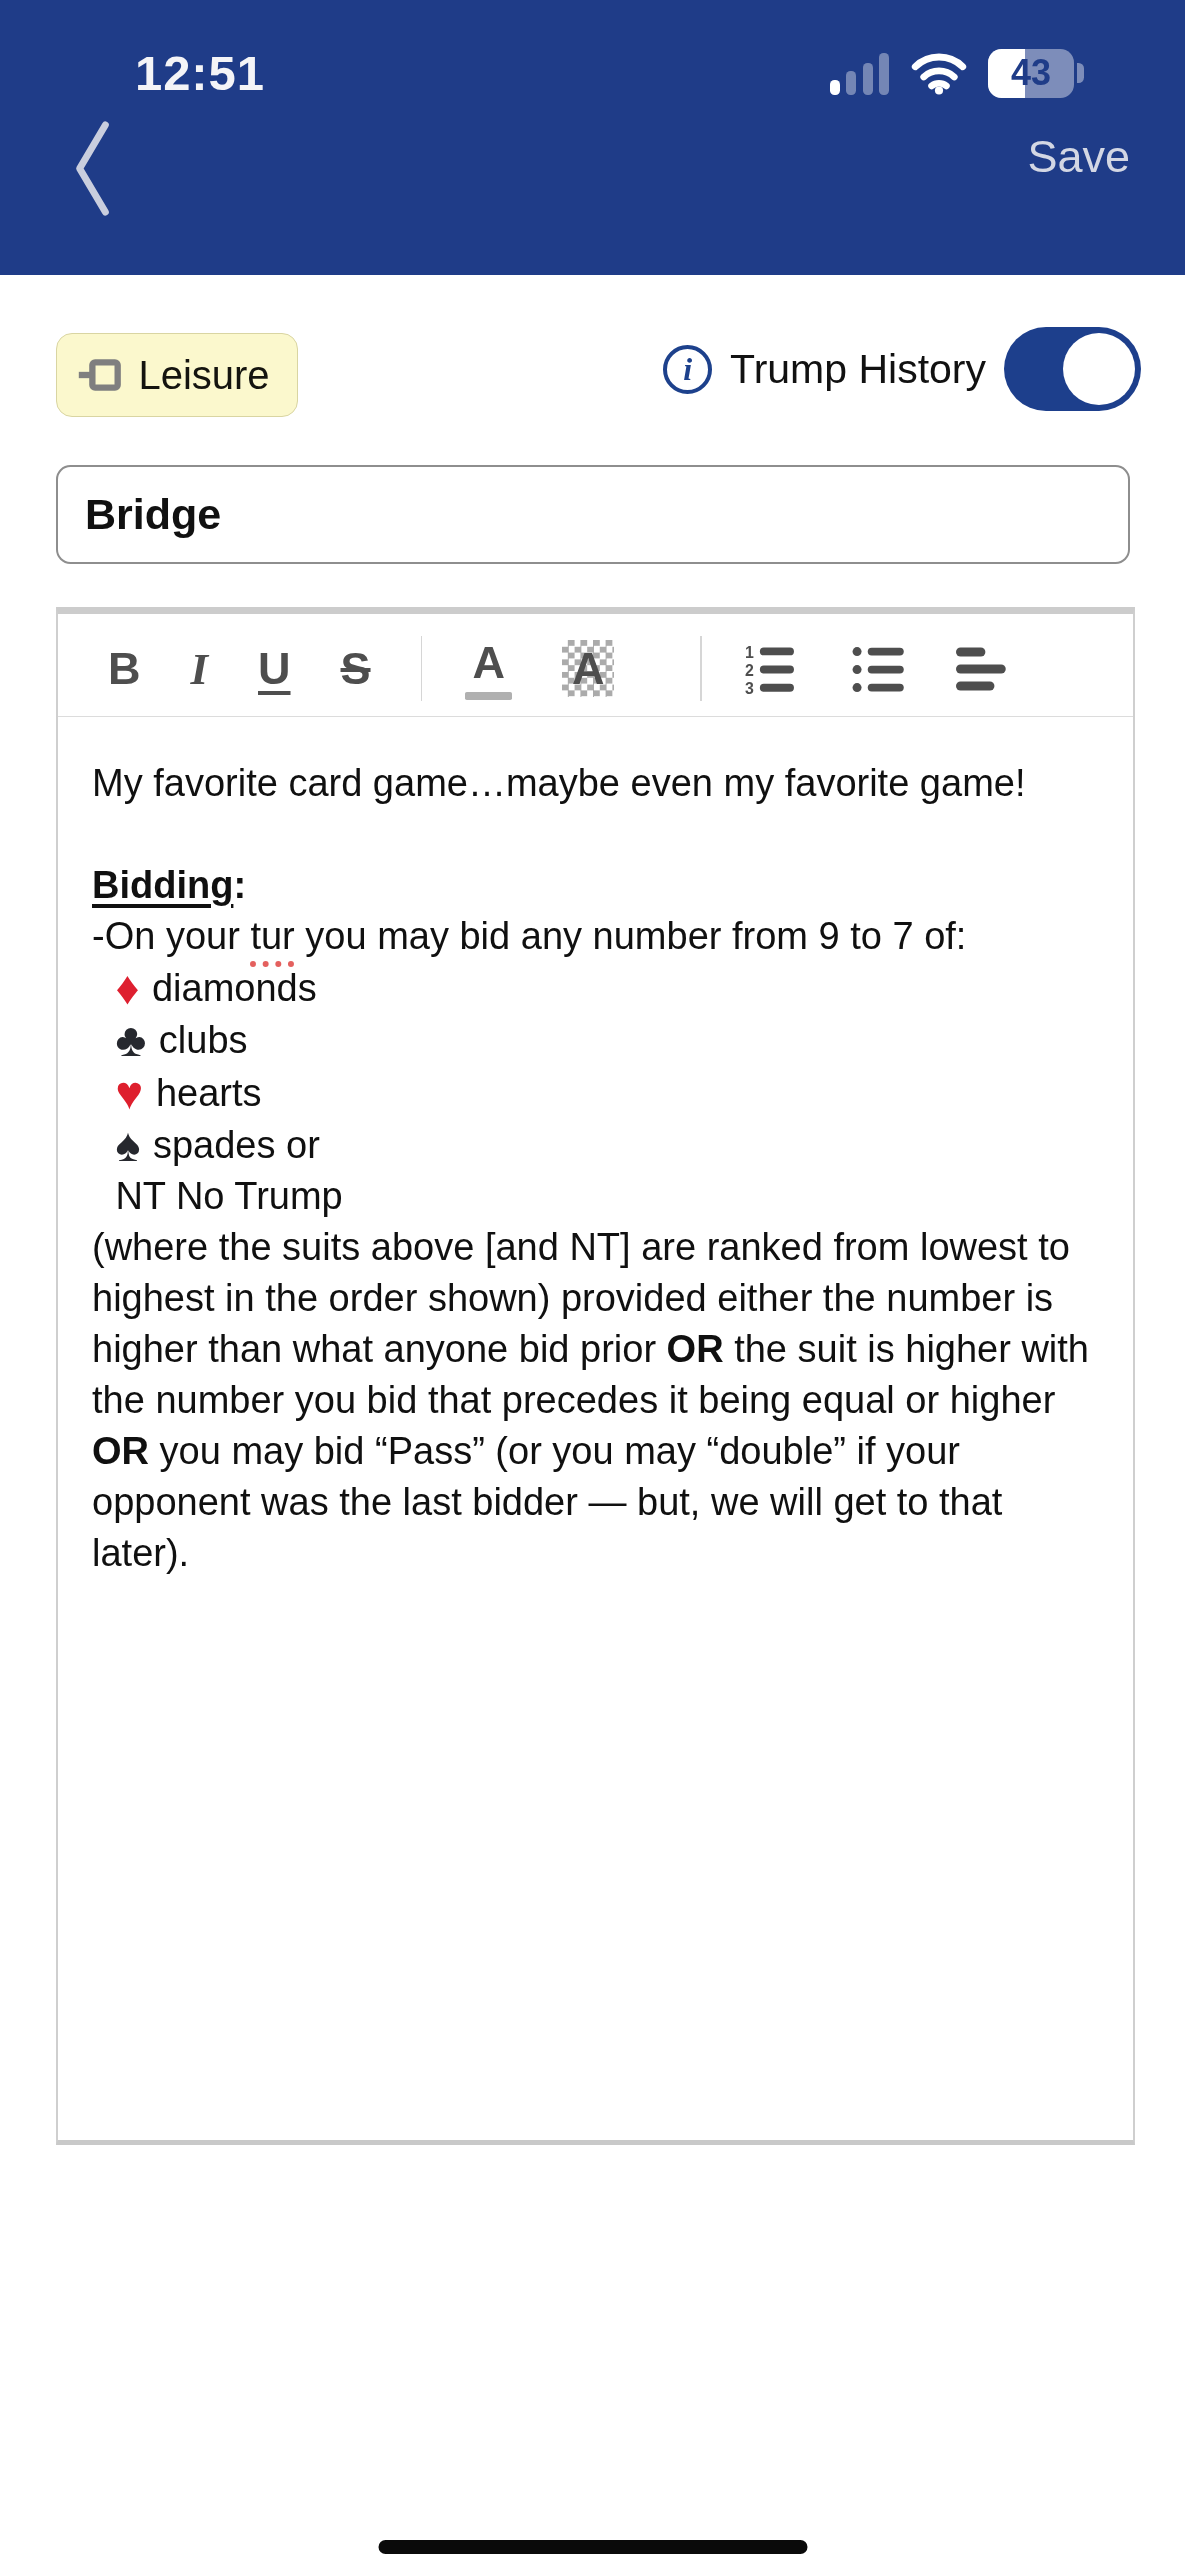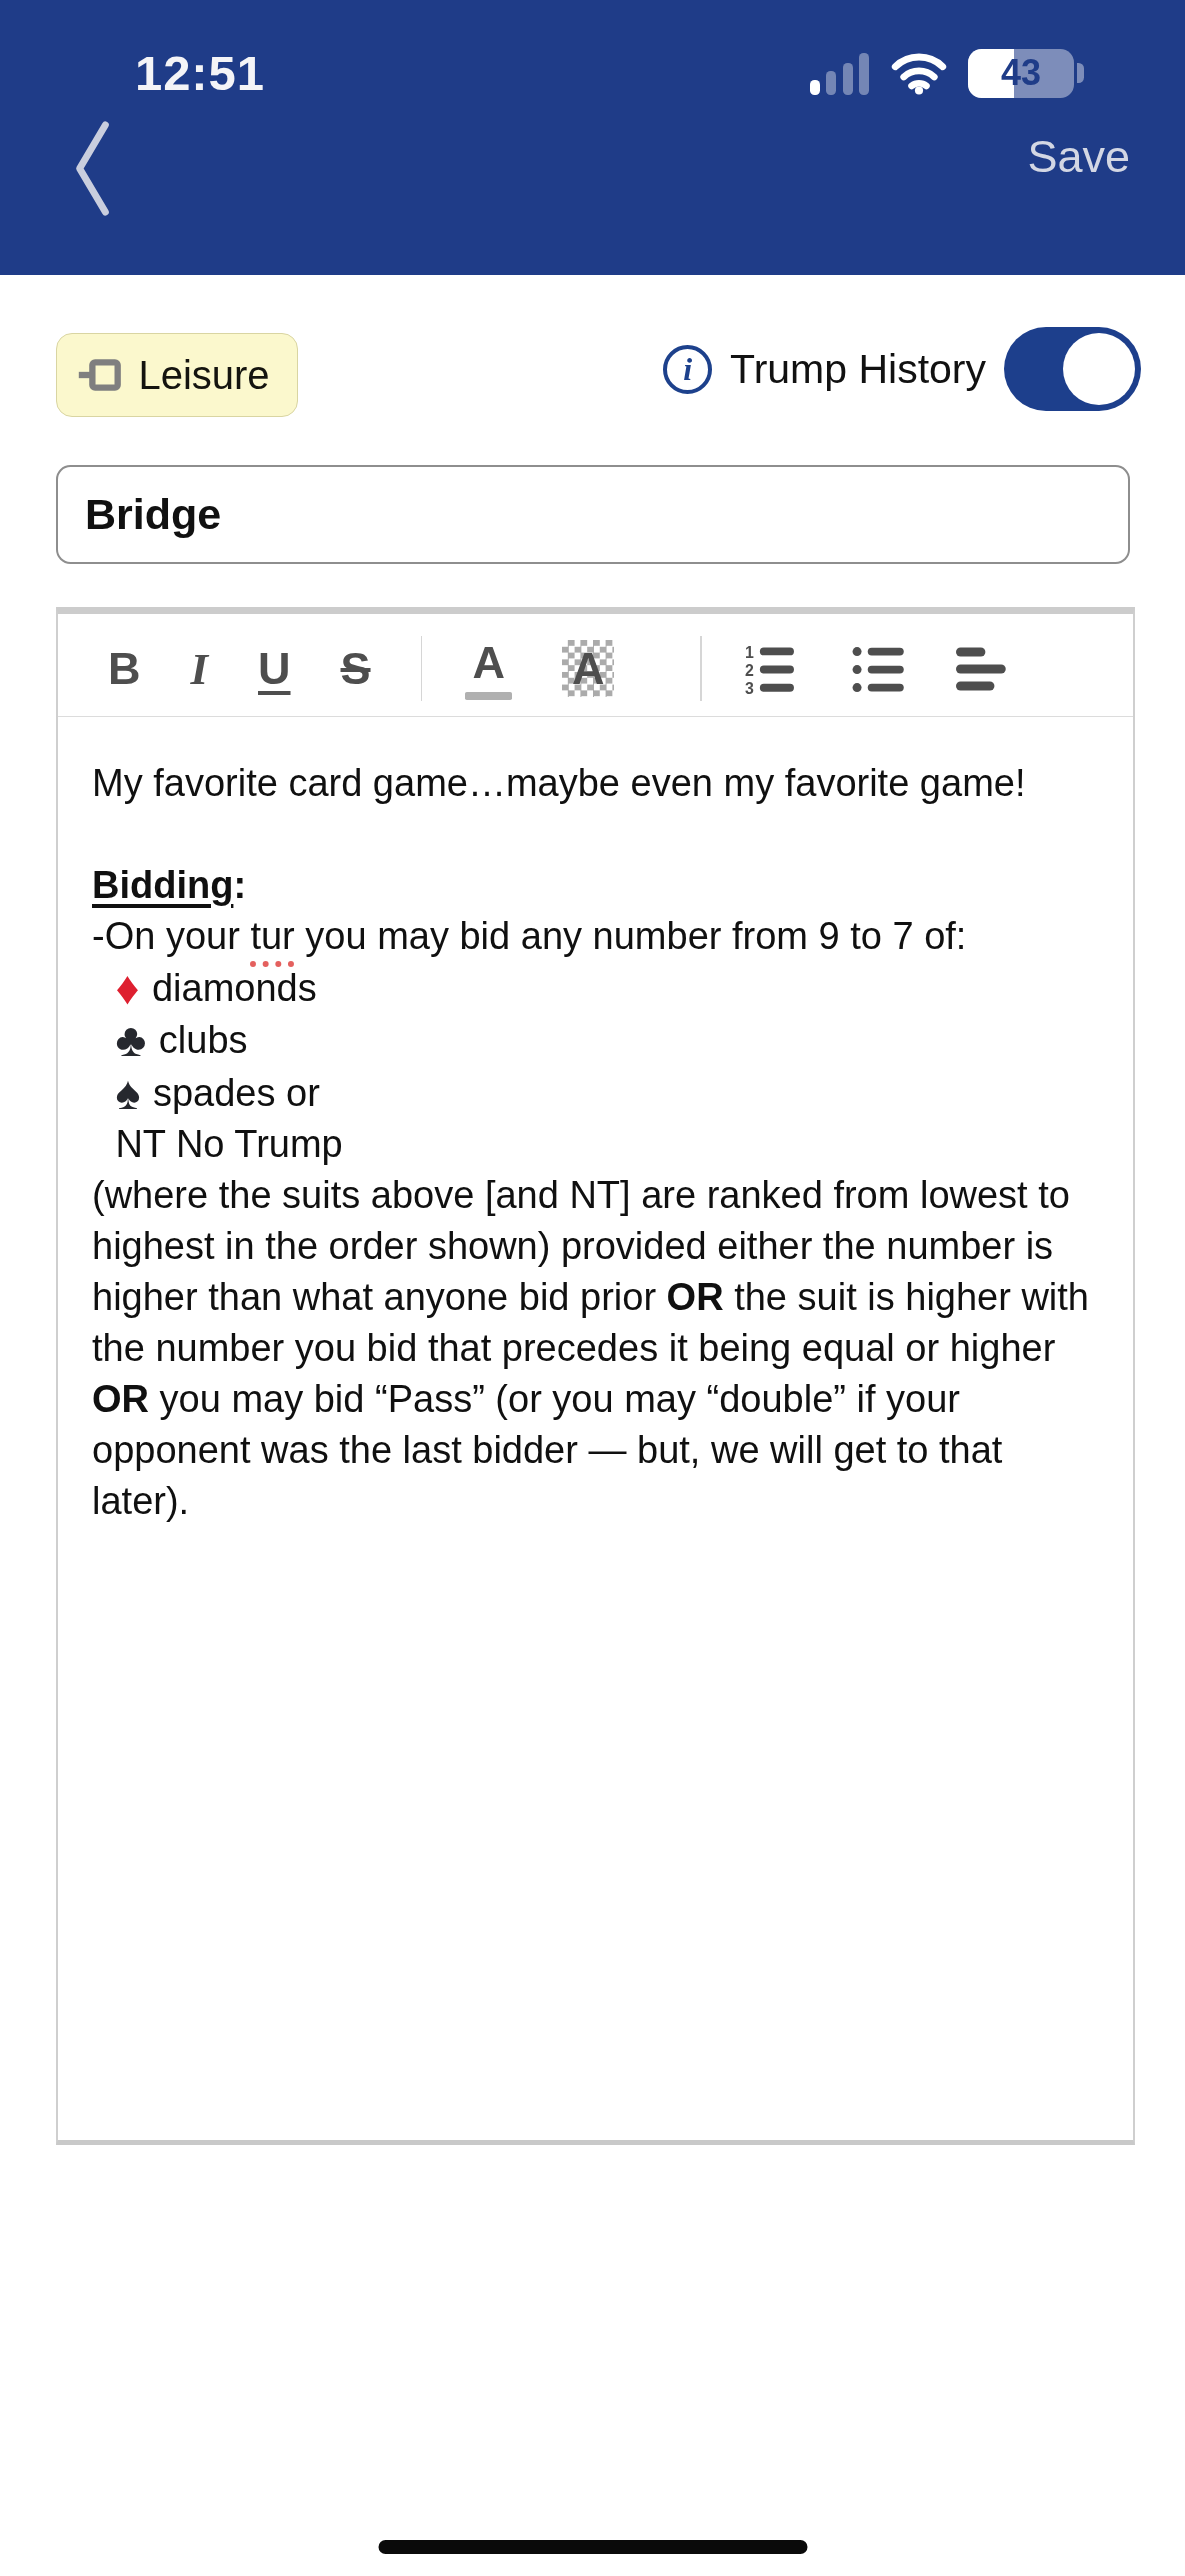--- a/index.html
+++ b/index.html
@@ -12,21 +12,21 @@
   .status-bar { display:flex; justify-content:space-between; align-items:center;
                 padding:40px 102px 0 135px; height:106px; }
   .time { color:#f4f4f7; font-size:49px; font-weight:700; letter-spacing:0.9px; }
   .status-icons { display:flex; align-items:center; gap:21.6px; }
   .signal { display:flex; align-items:flex-end; gap:6.3px; height:43px; }
   .signal span { width:10px; border-radius:4.5px; background:rgba(255,255,255,.38); }
   .signal .b1 { height:14.4px; background:#ffffff; }
   .signal .b2 { height:23.4px; } .signal .b3 { height:32px; } .signal .b4 { height:42px; }
   .wifi { width:56px; height:43px; }
   .battery-wrap { display:flex; align-items:center; }
-  .battery { position:relative; width:106px; height:49px; border-radius:13.5px;
+  .battery { position:relative; width:86px; height:49px; border-radius:13.5px;
              background:rgba(255,255,255,.42); overflow:hidden;
              display:flex; align-items:center; justify-content:center; }
   .battery-fill { position:absolute; left:0; top:0; bottom:0; width:43%; background:#ffffff; }
   .battery-label { position:relative; z-index:1; color:#1f3c88; font-size:36px; font-weight:700; }
   .battery-nub { width:7.2px; height:20px; margin-left:2.7px; border-radius:0 5.4px 5.4px 0;
                  background:rgba(255,255,255,.42); }
 
   .nav-bar { position:relative; height:135px; }
   .back-btn { position:absolute; left:65px; top:12.6px; width:54px; height:99px;
               background:none; border:none; cursor:pointer; }
@@ -234,20 +234,23 @@
       <div class="gap"></div>
       <p class="bidding"><span class="u">Bidding</span><span>:</span></p>
       <p><span>-On your </span><span class="misspell">tur</span><span> you may bid any number from 9 to 7 of:</span></p>
       <p class="suit-row">
         <span class="suit-symbol" style="color: rgb(222, 32, 48);">♦</span><span>diamonds</span>
       </p>
       <p class="suit-row">
         <span class="suit-symbol" style="color: rgb(38, 40, 46);">♣</span><span>clubs</span>
       </p>
       <p class="suit-row">
+        <span class="suit-symbol" style="color: rgb(222, 31, 45);">♥</span><span>hearts</span>
+      </p>
+      <p class="suit-row">
         <span class="suit-symbol" style="color: rgb(38, 40, 46);">♠</span><span>spades or</span>
       </p>
       <p class="nt-line">NT No Trump</p>
       <p><span>(where the suits above [and NT] are ranked from lowest to highest in the order shown) provided either the number is higher than what anyone bid prior </span><span class="seg-bold">OR</span><span> the suit is higher with the number you bid that precedes it being equal or higher </span><span class="seg-bold">OR</span><span> you may bid “Pass” (or you may “double” if your opponent was the last bidder — but, we will get to that later).</span></p>
     </div>
   </section>
 
 
   <div class="home-indicator"></div>
 

